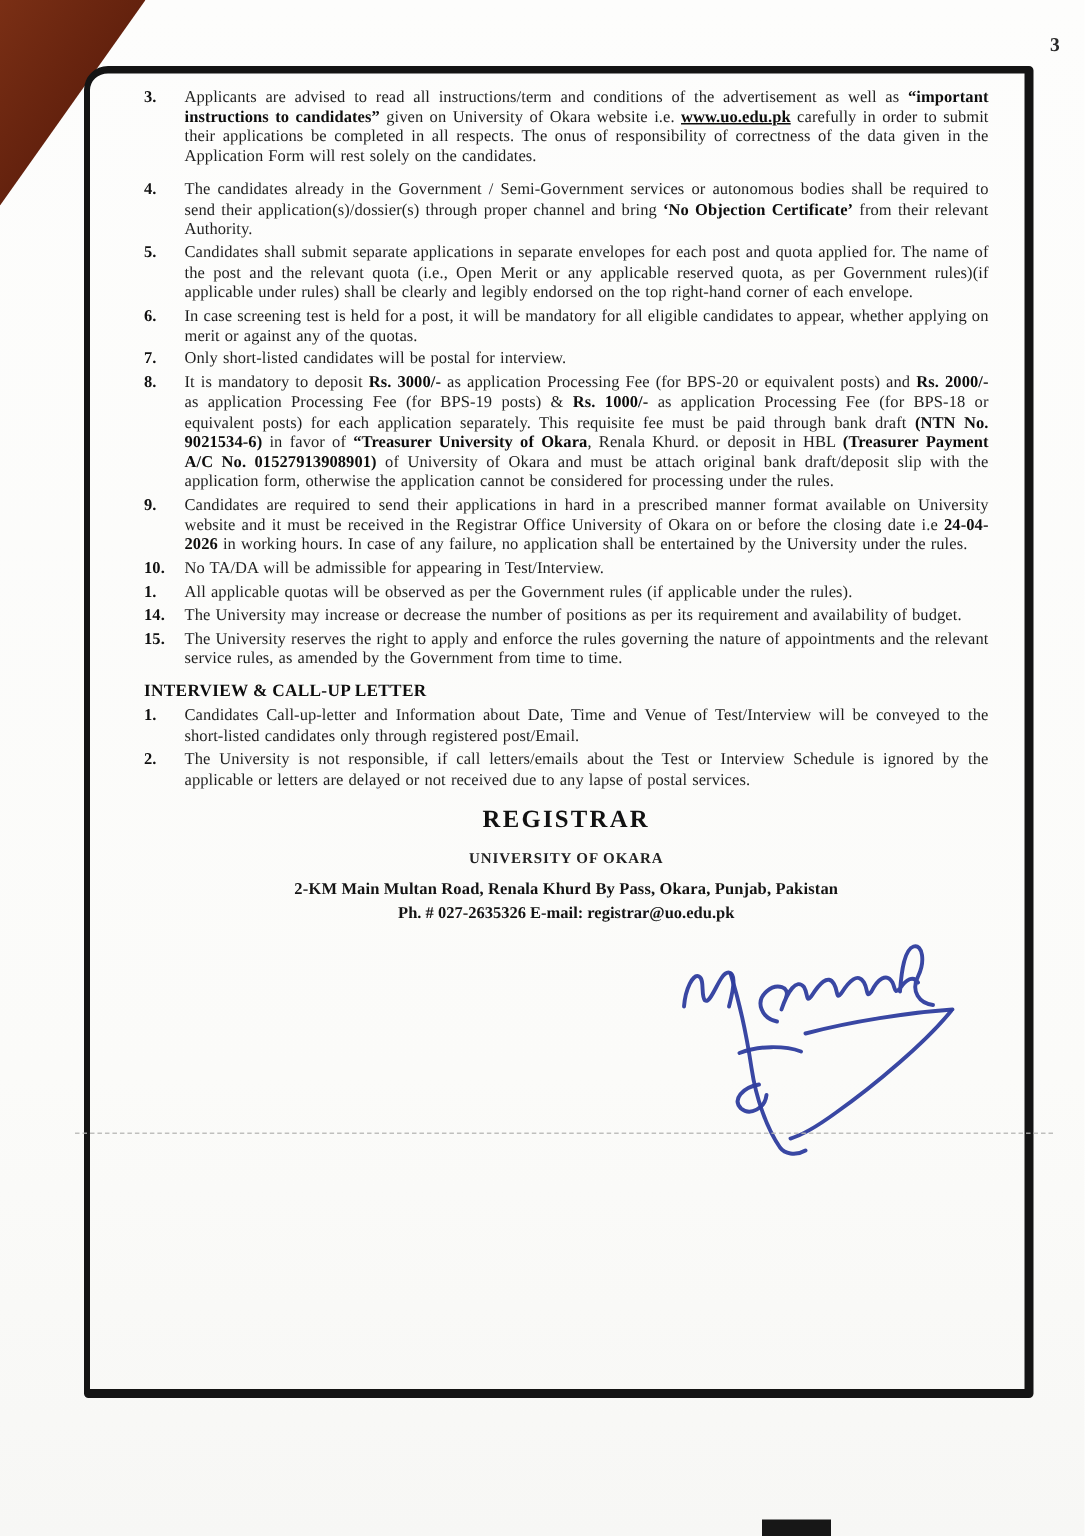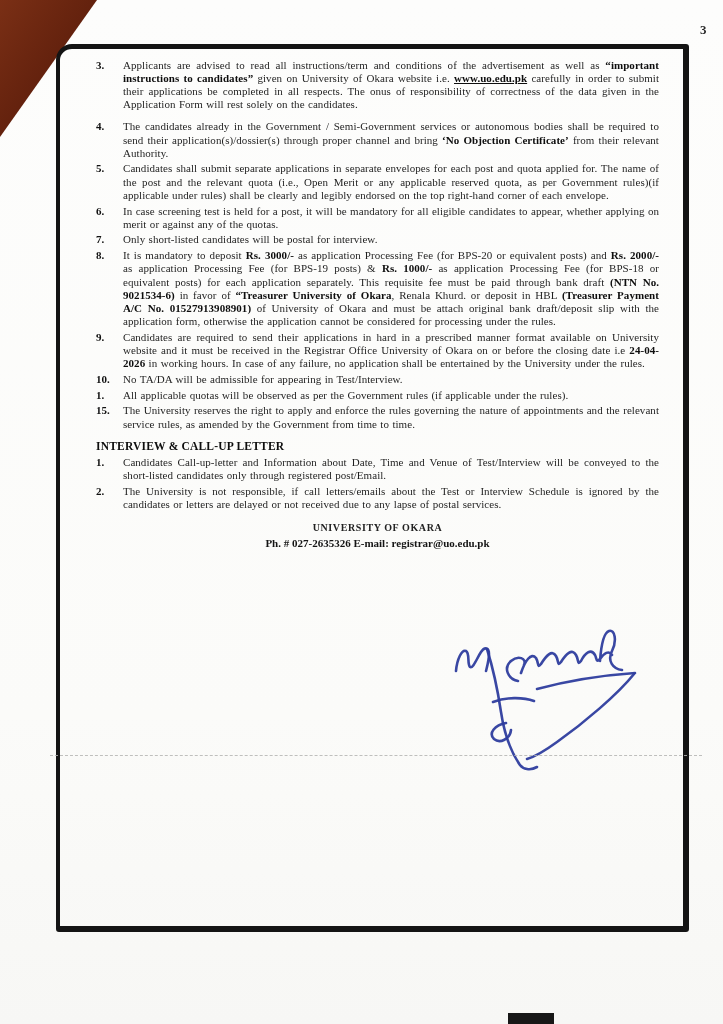--- a/index.html
+++ b/index.html
@@ -62,31 +62,34 @@
     <div class="list list-main">
         <div class="item"><span class="num">3.</span><span>Applicants are advised to read all instructions/term and conditions of the advertisement as well as </span><span class="b">“important instructions to candidates”</span><span> given on University of Okara website i.e. </span><span class="b u">www.uo.edu.pk</span><span> carefully in order to submit their applications be completed in all respects. The onus of responsibility of correctness of the data given in the Application Form will rest solely on the candidates.</span></div>
         <div class="item"><span class="num">4.</span><span>The candidates already in the Government / Semi-Government services or autonomous bodies shall be required to send their application(s)/dossier(s) through proper channel and bring </span><span class="b">‘No Objection Certificate’</span><span> from their relevant Authority.</span></div>
         <div class="item"><span class="num">5.</span><span>Candidates shall submit separate applications in separate envelopes for each post and quota applied for. The name of the post and the relevant quota (i.e., Open Merit or any applicable reserved quota, as per Government rules)(if applicable under rules) shall be clearly and legibly endorsed on the top right-hand corner of each envelope.</span></div>
         <div class="item"><span class="num">6.</span><span>In case screening test is held for a post, it will be mandatory for all eligible candidates to appear, whether applying on merit or against any of the quotas.</span></div>
         <div class="item"><span class="num">7.</span><span>Only short-listed candidates will be postal for interview.</span></div>
         <div class="item"><span class="num">8.</span><span>It is mandatory to deposit </span><span class="b">Rs. 3000/-</span><span> as application Processing Fee (for BPS-20 or equivalent posts) and </span><span class="b">Rs. 2000/-</span><span> as application Processing Fee (for BPS-19 posts) &amp; </span><span class="b">Rs. 1000/-</span><span> as application Processing Fee (for BPS-18 or equivalent posts) for each application separately. This requisite fee must be paid through bank draft </span><span class="b">(NTN No. 9021534-6)</span><span> in favor of </span><span class="b">“Treasurer University of Okara</span><span>, Renala Khurd. or deposit in HBL </span><span class="b">(Treasurer Payment A/C No. 01527913908901)</span><span> of University of Okara and must be attach original bank draft/deposit slip with the application form, otherwise the application cannot be considered for processing under the rules.</span></div>
         <div class="item"><span class="num">9.</span><span>Candidates are required to send their applications in hard in a prescribed manner format available on University website and it must be received in the Registrar Office University of Okara on or before the closing date i.e </span><span class="b">24-04-2026</span><span> in working hours. In case of any failure, no application shall be entertained by the University under the rules.</span></div>
         <div class="item"><span class="num">10.</span><span>No TA/DA will be admissible for appearing in Test/Interview.</span></div>
         <div class="item"><span class="num">1.</span><span>All applicable quotas will be observed as per the Government rules (if applicable under the rules).</span></div>
+        <div class="item"><span class="num">14.</span><span>The University may increase or decrease the number of positions as per its requirement and availability of budget.</span></div>
         <div class="item"><span class="num">15.</span><span>The University reserves the right to apply and enforce the rules governing the nature of appointments and the relevant service rules, as amended by the Government from time to time.</span></div>
       </div>
 
     <div class="heading">INTERVIEW &amp; CALL-UP LETTER</div>
     <div class="list list-interview">
         <div class="item"><span class="num">1.</span><span>Candidates Call-up-letter and Information about Date, Time and Venue of Test/Interview will be conveyed to the short-listed candidates only through registered post/Email.</span></div>
-        <div class="item"><span class="num">2.</span><span>The University is not responsible, if call letters/emails about the Test or Interview Schedule is ignored by the candidates or letters are delayed or not received due to any lapse of postal services.</span></div>
+        <div class="item"><span class="num">2.</span><span>The University is not responsible, if call letters/emails about the Test or Interview Schedule is ignored by the applicable or letters are delayed or not received due to any lapse of postal services.</span></div>
       </div>
 
     <div class="sig-block">
+      <div class="registrar">REGISTRAR</div>
       <div class="uni">UNIVERSITY OF OKARA</div>
+      <div class="addr">2-KM Main Multan Road, Renala Khurd By Pass, Okara, Punjab, Pakistan</div>
       <div class="phone">Ph. # 027-2635326 E-mail: registrar@uo.edu.pk</div>
     </div>
   </div>
 
   <svg class="signature" width="225" height="155" viewBox="450 620 225 155">
     <path d="M456 671 C457 659 462 649 466 651 C470 653 467 664 470 667 C473 669 477 658 481 652 C485 646 489 648 489 654 C489 660 487 667 486 671"></path>
     <path d="M487 649 C493 668 498 692 501 712 C504 732 511 752 520 765 C523 769 530 771 537 767"></path>
     <path d="M506 723 C495 725 488 733 494 739 C500 744 510 739 511 730"></path>
     <path d="M493 702 C506 697 523 697 534 701"></path>
     <path d="M518 681 C508 679 503 668 511 661 C518 655 527 658 524 665 M521 673 C525 661 531 652 536 658 C539 663 537 669 541 664 C546 656 552 649 556 656 C559 661 557 667 561 662 C566 654 572 648 576 655 C579 660 577 666 581 661 C585 653 591 648 595 655 C597 659 596 663 600 659 C604 653 609 650 612 655 M600 661 C601 647 603 633 609 631 C615 629 617 641 612 651 C607 661 613 669 622 670"></path>

